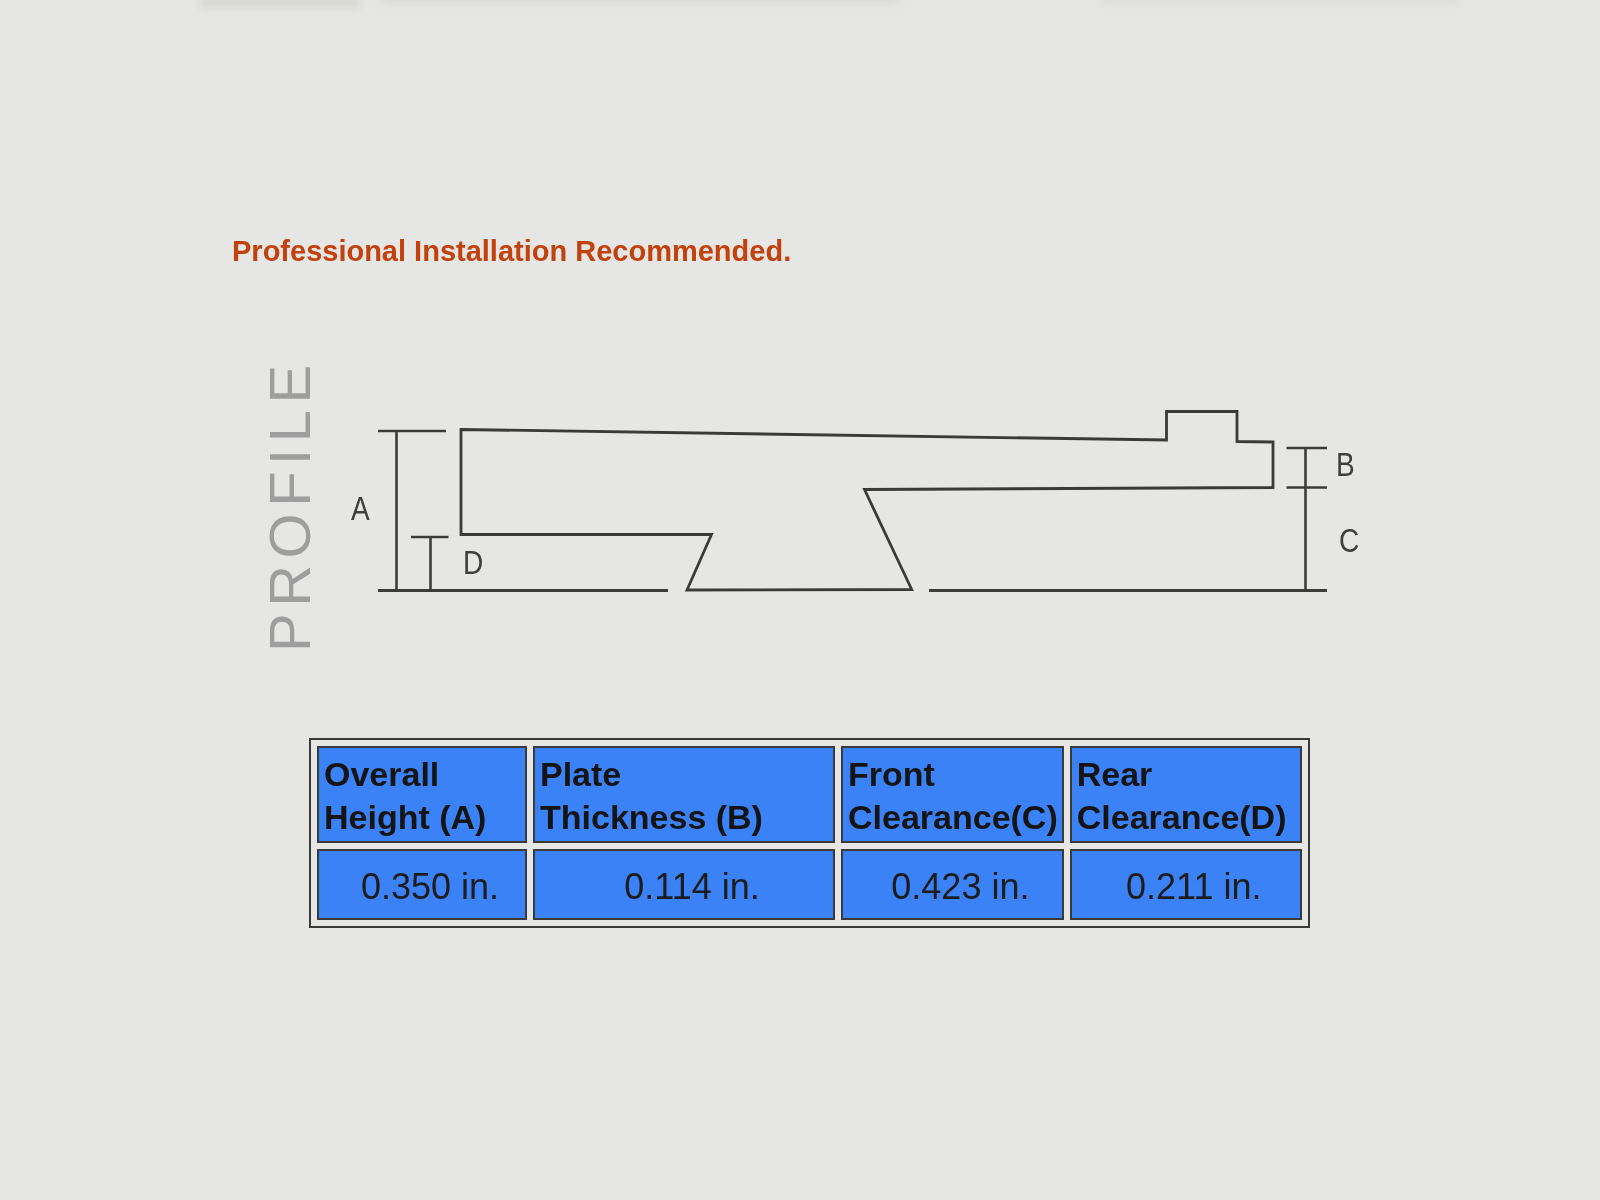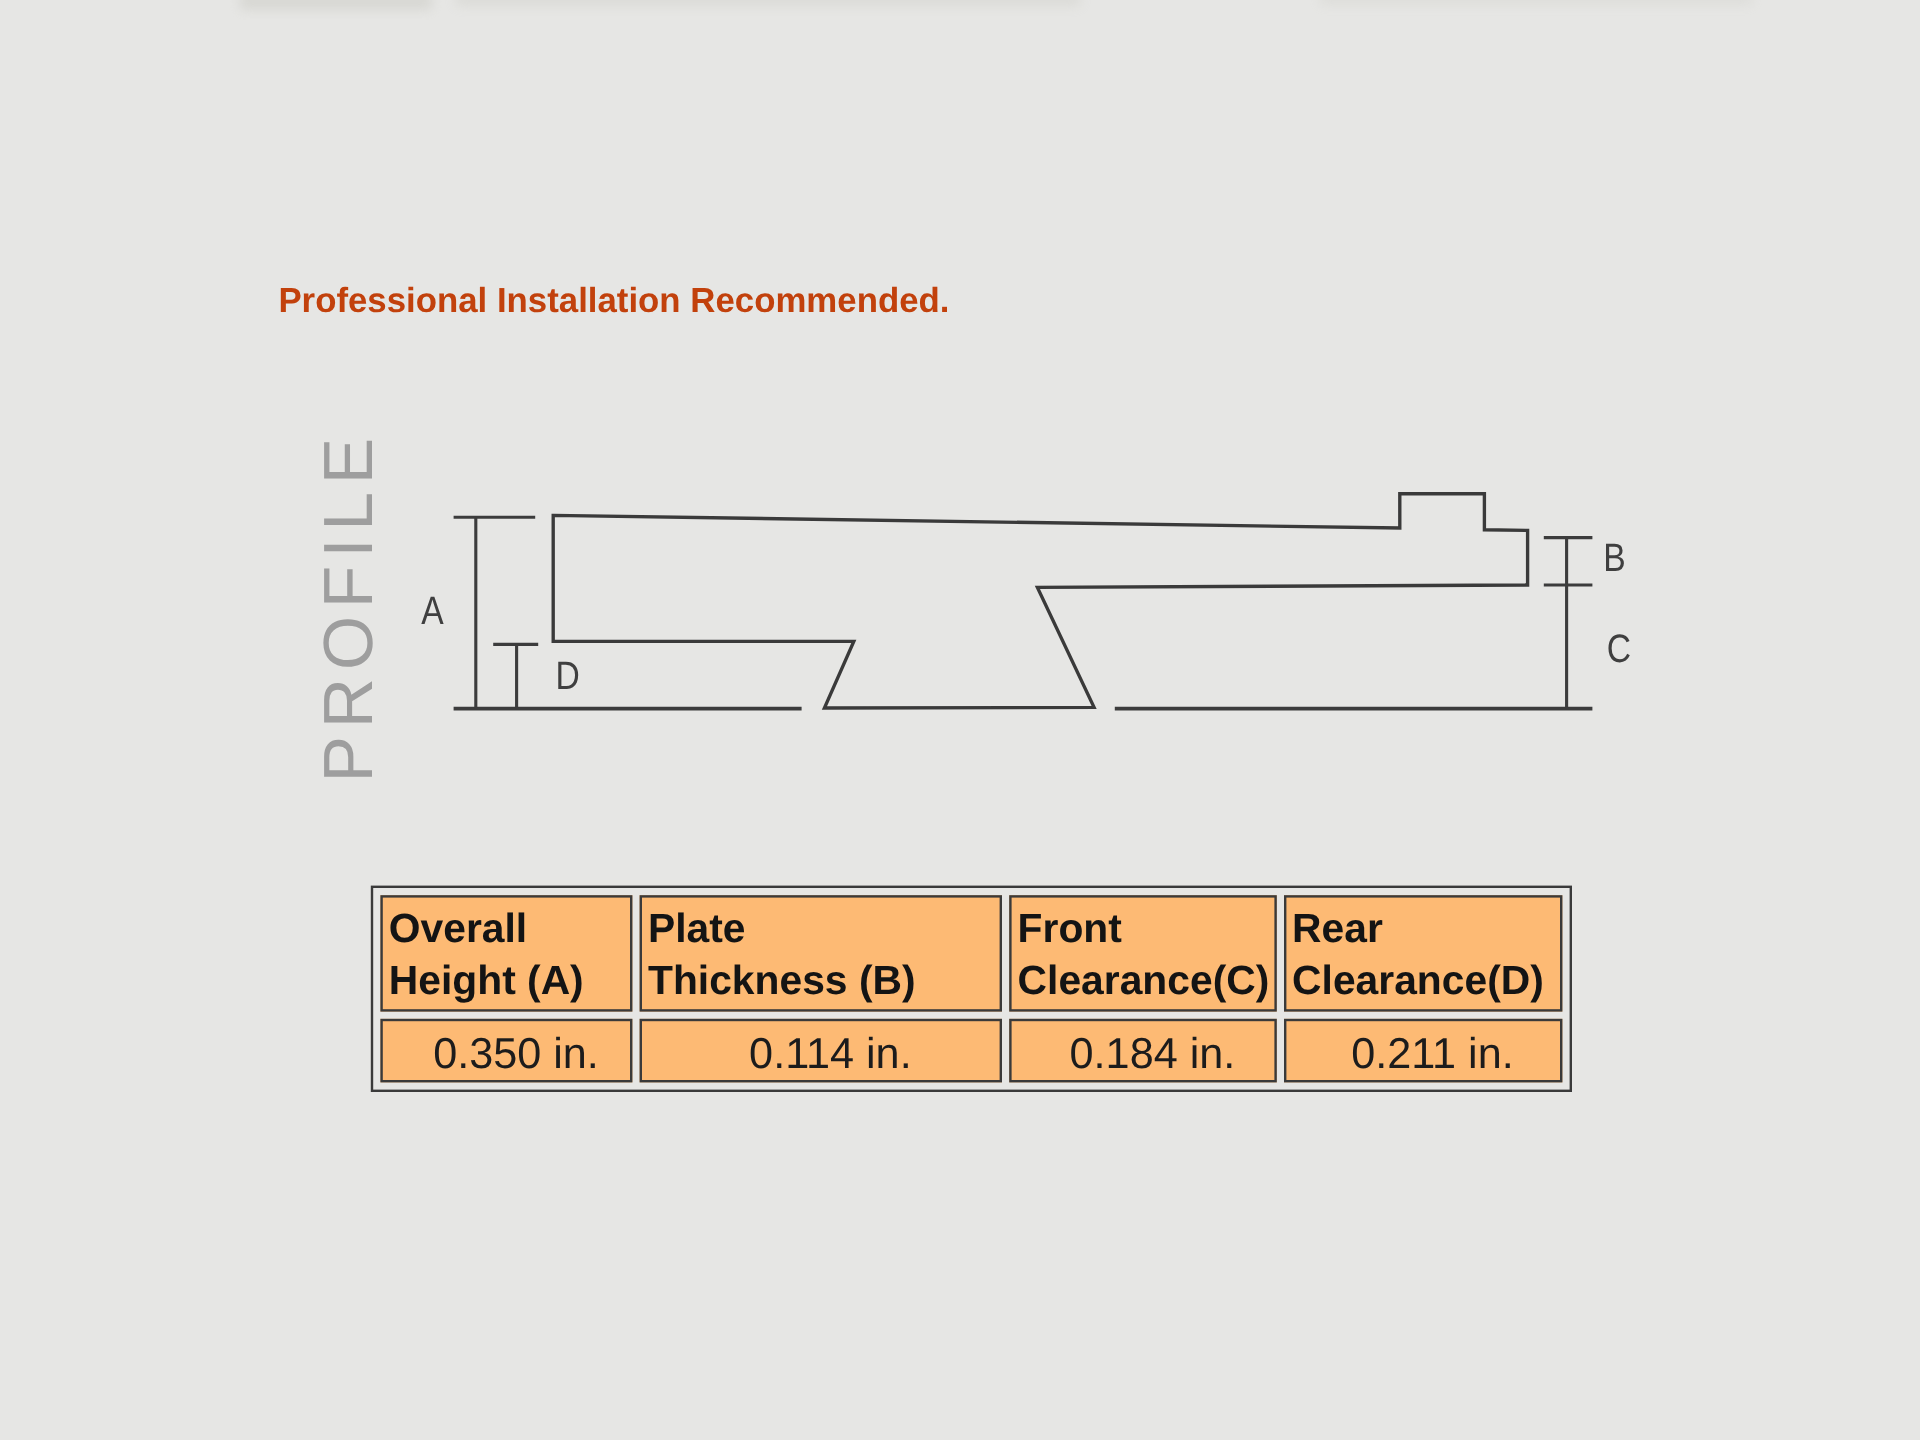--- a/index.html
+++ b/index.html
@@ -2,25 +2,25 @@
 <html><head>
 <meta charset="utf-8">
 <style>
 html,body{margin:0;padding:0;}
 body{width:1600px;height:1200px;background:#e6e6e4;overflow:hidden;position:relative;
      font-family:"Liberation Sans", sans-serif;}
 #heading{position:absolute;left:232px;top:235px;font-size:29px;font-weight:bold;color:#c2410c;
          letter-spacing:0px;white-space:nowrap;}
 #tablewrap{position:absolute;left:309px;top:738px;}
 table{border-collapse:separate;border-spacing:6px;border:2px solid #3a3a3a;background:#e6e6e4;}
-th,td{border:2px solid #3a3a3a;background:#fdba74;box-sizing:border-box;}
+th,td{border:2px solid #3a3a3a;background:#3b82f6;box-sizing:border-box;}
 th{font-size:34px;font-weight:bold;color:#141414;text-align:left;vertical-align:top;
    padding:5px 4px 2px 5px;line-height:43px;}
 td{font-size:36px;font-weight:normal;color:#1c1c1c;text-align:center;vertical-align:middle;
-   height:53px;padding:5px 0 0 16px;}
+   height:71px;padding:5px 0 0 16px;}
 .smudge{position:absolute;background:#b4b4aa;filter:blur(5px);}
 </style>
 </head>
 <body>
 
 <div class="smudge" style="left:200px;top:-6px;width:160px;height:14px;opacity:0.30;"></div>
 
 <div class="smudge" style="left:380px;top:-8px;width:520px;height:13px;opacity:0.22;"></div>
 
 <div class="smudge" style="left:1100px;top:-8px;width:360px;height:12px;opacity:0.18;"></div>
@@ -73,19 +73,19 @@
     <th style="width:217px;">Front<br>Clearance(C)</th>
 
     <th style="width:232px;">Rear<br>Clearance(D)</th>
   </tr>
   <tr>
 
     <td>0.350 in.</td>
 
     <td>0.114 in.</td>
 
-    <td>0.184 in.</td>
+    <td>0.423 in.</td>
 
     <td>0.211 in.</td>
   </tr>
 </tbody>
     </table>
 </div>
 
 </body></html>

